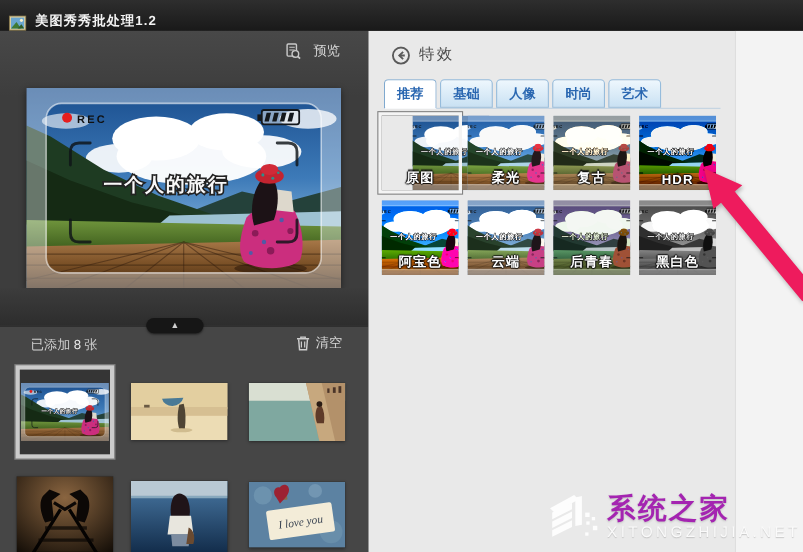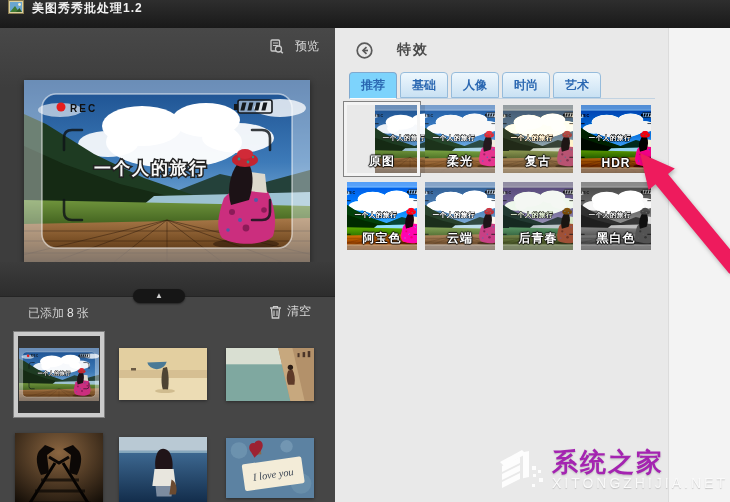--- a/index.html
+++ b/index.html
@@ -2,29 +2,29 @@
 <html><head>
 <meta charset="utf-8">
 <style>
   * { margin:0; padding:0; box-sizing:border-box; }
   html,body { width:730px; height:502px; overflow:hidden; background:#2a2a2a;
               font-family:"Liberation Sans", sans-serif; }
   .window { position:relative; width:730px; height:502px; overflow:hidden; background:#414141; }
 
   
   .titlebar { position:absolute; left:0; top:0; width:730px; height:28px;
-              background:linear-gradient(#2e2e2e,#191919); display:flex; align-items:flex-start;
+              background:linear-gradient(#2e2e2e,#191919); display:flex; align-items:flex-end;
               padding:0 8px; z-index:30; }
   .titlebar .app-ic { width:16px; height:14px; margin-right:8px; }
   .titlebar .t-text { color:#f2f2f2; font-size:12px; font-weight:bold; letter-spacing:1px; }
 
   
   .left-panel { position:absolute; left:0; top:28px; width:335px; height:474px;
                 background:linear-gradient(#484848,#3d3d3d 60px,#3d3d3d); overflow:hidden; }
-  .preview-btn { position:absolute; right:16px; top:10px; display:flex; align-items:center;
+  .preview-btn { position:absolute; right:26px; top:10px; display:flex; align-items:center;
                  gap:11px; color:#d8d8d8; font-size:12px; cursor:pointer; }
   .photo-main { position:absolute; left:24px; top:52px; width:286px; height:182px; display:block;
                 box-shadow:0 2px 6px rgba(0,0,0,.45); }
   .stage-shadow { position:absolute; left:0; top:234px; width:335px; height:34px;
                   background:linear-gradient(#3c3c3c,#2d2d2d); }
 
   .queue-area { position:absolute; left:0; top:268px; width:335px; height:206px;
                 background:#464646; border-top:1px solid #252525; }
   .collapse-pill { position:absolute; left:133px; top:-8px; width:52px; height:14px;
                    background:#161616; border-radius:8px; display:flex; align-items:center;
@@ -42,30 +42,30 @@
   .thumb-sel { position:absolute; left:14px; top:303px; width:90px; height:85px;
                border:4px solid #cbcbcb; background:#353535; display:flex; align-items:center;
                justify-content:center; cursor:pointer; box-shadow:0 0 0 1px #7e7e7e; }
 
   
   .right-panel { position:absolute; left:335px; top:28px; width:395px; height:474px;
                  background:#e9e9e9; }
   .right-strip { position:absolute; left:333px; top:0; width:62px; height:474px;
                  background:#f3f3f3; border-left:1px solid #dcdcdc; }
   .fx-header { position:absolute; left:21px; top:13px; display:flex; align-items:center; gap:8px; }
-  .fx-title { color:#4a4a4a; font-size:14px; font-weight:bold; letter-spacing:2px;margin-left:16px; }
+  .fx-title { color:#4a4a4a; font-size:14px; font-weight:normal; letter-spacing:2px; }
   .back-btn { width:17px; height:17px; cursor:pointer; display:block; }
 
   .tabs { position:absolute; left:14px; top:44px; width:306px; height:27px; display:flex;
           gap:3px; border-bottom:1px solid #c2d3e2; }
   .tab { height:26px; padding:0 11px; display:flex; align-items:center; justify-content:center;
          font-size:12px; font-weight:bold; color:#2a67b1; cursor:pointer;
          background:linear-gradient(#eef7fd,#c9e1f3); border:1px solid #96bcdc;
          border-radius:4px 4px 0 0; }
-  .tab.active { background:#7dd3fc; border-color:#7fa9cf; height:27px; border-bottom-color:#fcfcfc; }
+  .tab.active { background:#ffffff; border-color:#7fa9cf; height:27px; border-bottom-color:#fcfcfc; }
 
   .fx-grid { position:absolute; left:12px; top:77px; width:306px; display:grid;
              grid-template-columns:repeat(4,70px); gap:9px 8px; }
   .fx { position:relative; width:70px; height:68px; cursor:pointer; }
   .fx svg { display:block; }
   .fx.sel { outline:3px solid #f4f4f4; box-shadow:0 0 0 4px #828282;padding-left:28px; }
   .fx-label { position:absolute; left:0; right:0; bottom:3px; text-align:center; color:#fff;
               font-size:12px; font-weight:bold; letter-spacing:1px;
               text-shadow:-1px 0 1px #111, 1px 0 1px #111, 0 -1px 1px #111, 0 1px 1px #111; }
 

